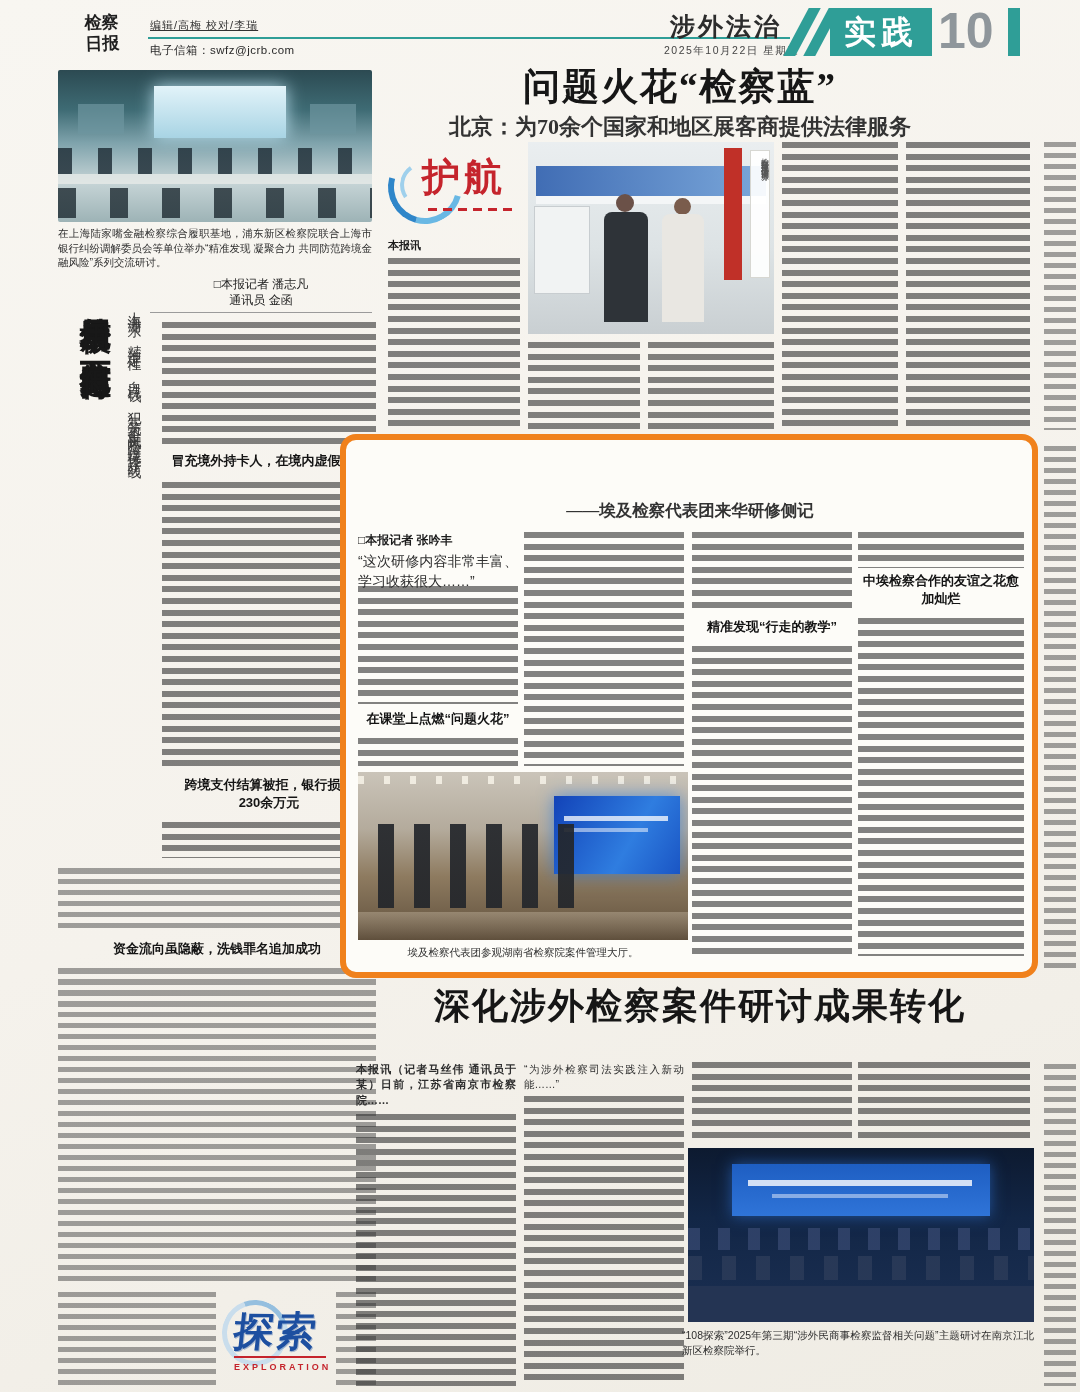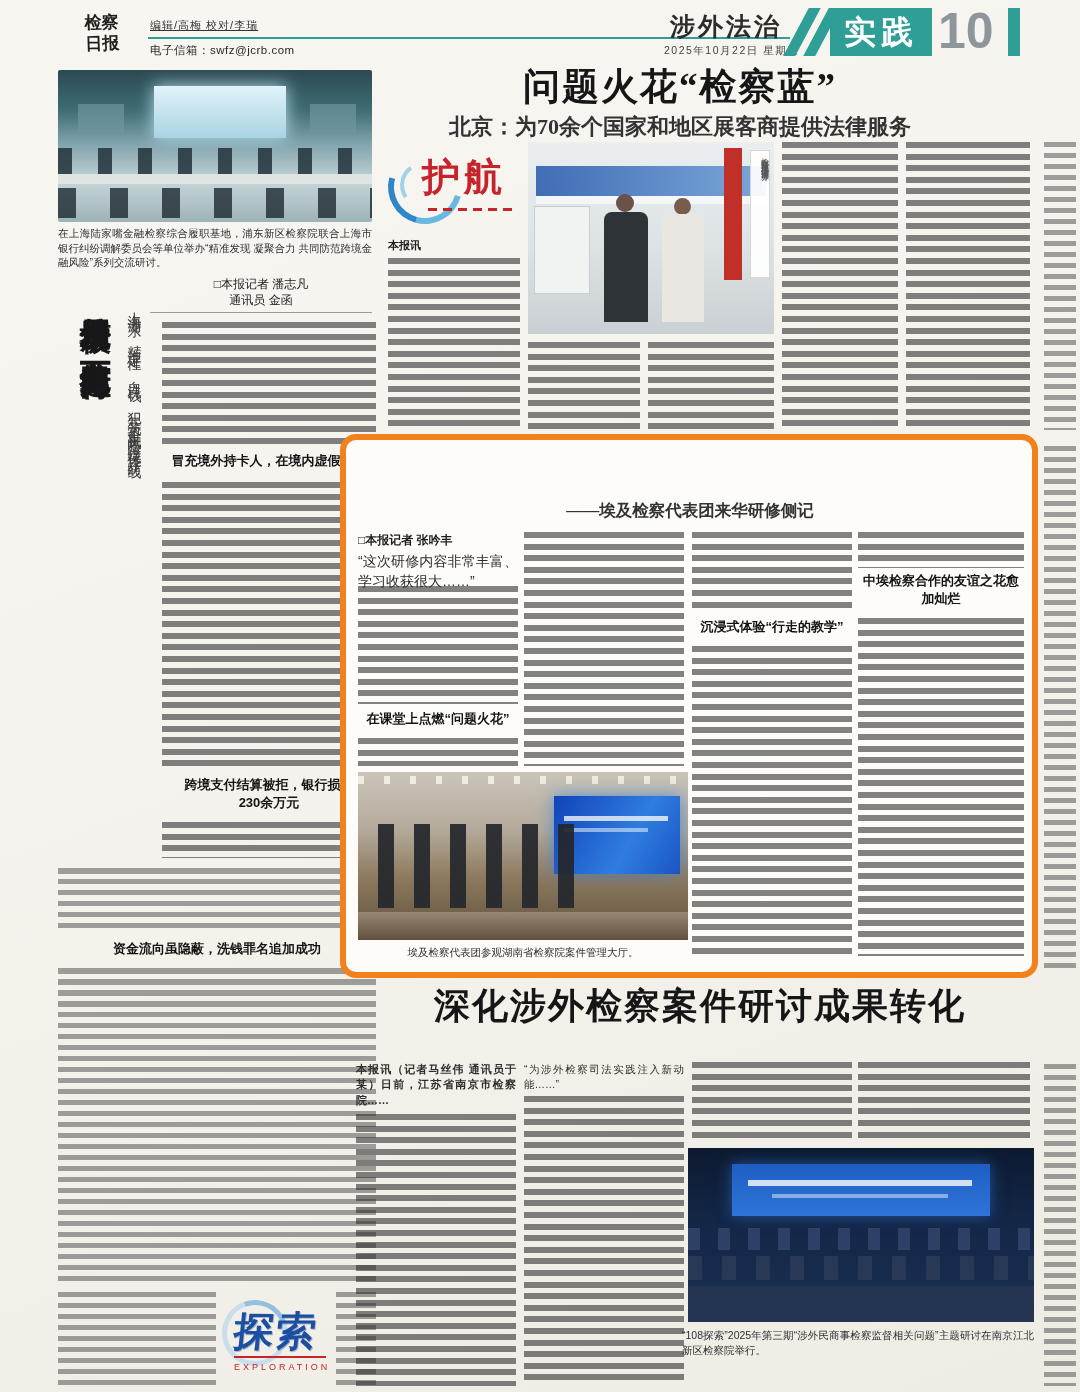--- a/index.html
+++ b/index.html
@@ -72,21 +72,21 @@
   <div class="abs g2" style="left:58px;top:868px;width:318px;height:66px;"></div>
   <div class="abs subhead" style="left:58px;top:940px;width:318px;">资金流向虽隐蔽，洗钱罪名追加成功</div>
   <div class="abs g2" style="left:58px;top:968px;width:318px;height:316px;"></div>
   <div class="abs g2" style="left:58px;top:1292px;width:158px;height:94px;"></div>
   <div class="abs g2" style="left:336px;top:1292px;width:40px;height:94px;"></div>
 
   <div class="abs" style="left:222px;top:1292px;width:108px;height:94px;">
     <div class="abs" style="left:0px;top:8px;width:56px;height:56px;border-radius:50%;border:5px solid #bfd9ee;border-top-color:#7fb4dd;transform:rotate(25deg);opacity:.8;"></div>
     <div class="abs serif" style="left:12px;top:12px;font-size:40px;font-weight:900;color:#1d4fa0;letter-spacing:2px;transform:skewX(-6deg);text-shadow:1px 1px 0 rgba(29,79,160,.35);">探索</div>
     <div class="abs" style="left:12px;top:64px;width:92px;height:2px;background:#c5242c;"></div>
-    <div class="abs" style="left:12px;top:70px;font-size:9px;color:#c5242c;letter-spacing:3px;font-weight:normal;">EXPLORATION</div>
+    <div class="abs" style="left:12px;top:70px;font-size:9px;color:#c5242c;letter-spacing:3px;font-weight:bold;">EXPLORATION</div>
   </div>
 
   <div class="abs serif hl" style="left:400px;top:62px;width:560px;font-size:37px;letter-spacing:2px;">问题火花“检察蓝”</div>
   <div class="abs serif hl" style="left:400px;top:112px;width:560px;font-size:22px;color:#333;">北京：为70余个国家和地区展客商提供法律服务</div>
 
   <div class="abs" style="left:388px;top:146px;width:132px;height:86px;">
     <div class="abs" style="left:0px;top:4px;width:62px;height:62px;border-radius:50%;border:6px solid transparent;border-left-color:#2f86c9;border-bottom-color:#69b8e4;transform:rotate(-30deg);"></div>
     <div class="abs" style="left:12px;top:16px;width:38px;height:38px;border-radius:50%;border:4px solid transparent;border-left-color:#9fd0ec;transform:rotate(10deg);"></div>
     <div class="abs serif" style="left:34px;top:6px;font-size:38px;font-weight:900;color:#c5242c;letter-spacing:4px;">护航</div>
     <div class="abs" style="left:40px;top:62px;width:86px;height:3px;background:repeating-linear-gradient(90deg,#c5242c 0 9px,rgba(0,0,0,0) 9px 15px);"></div>
@@ -130,21 +130,21 @@
     <div class="abs" style="left:0;top:4px;width:100%;height:8px;background:repeating-linear-gradient(90deg,#f7f3e8 0 6px,rgba(0,0,0,0) 6px 26px);opacity:.85;"></div>
     <div class="abs" style="left:196px;top:24px;width:126px;height:78px;background:linear-gradient(120deg,#1243b8,#2f7de0 60%,#1a55c4);box-shadow:0 0 16px rgba(47,125,224,.7);"></div>
     <div class="abs" style="left:206px;top:44px;width:104px;height:5px;background:rgba(255,255,255,.75);"></div>
     <div class="abs" style="left:206px;top:56px;width:84px;height:4px;background:rgba(255,255,255,.5);"></div>
     <div class="abs" style="left:20px;top:52px;width:210px;height:84px;background:repeating-linear-gradient(90deg,#23262b 0 16px,rgba(0,0,0,0) 16px 36px);opacity:.92;"></div>
     <div class="abs" style="left:0;top:140px;width:100%;height:28px;background:linear-gradient(rgba(255,244,224,.25),rgba(0,0,0,0));"></div>
   </div>
   <div class="abs" style="left:358px;top:946px;width:330px;font-size:10.5px;color:#2e2e2e;text-align:center;">埃及检察代表团参观湖南省检察院案件管理大厅。</div>
 
   <div class="abs greek" style="left:692px;top:532px;width:160px;height:80px;"></div>
-  <div class="abs subhead" style="left:692px;top:618px;width:160px;">沉浸式体验“行走的教学”</div>
+  <div class="abs subhead" style="left:692px;top:618px;width:160px;">精准发现“行走的教学”</div>
   <div class="abs greek" style="left:692px;top:646px;width:160px;height:310px;"></div>
 
   <div class="abs greek" style="left:858px;top:532px;width:166px;height:36px;"></div>
   <div class="abs subhead" style="left:858px;top:572px;width:166px;">中埃检察合作的友谊之花愈加灿烂</div>
   <div class="abs greek" style="left:858px;top:618px;width:166px;height:338px;"></div>
 
   <div class="abs serif hl" style="left:420px;top:982px;width:560px;font-size:36px;letter-spacing:2px;">深化涉外检察案件研讨成果转化</div>
 
   <div class="abs cap" style="left:356px;top:1062px;width:160px;height:46px;font-size:11px;font-weight:bold;">本报讯（记者马丝伟 通讯员于某）日前，江苏省南京市检察院……</div>
   <div class="abs greek" style="left:356px;top:1114px;width:160px;height:272px;"></div>

